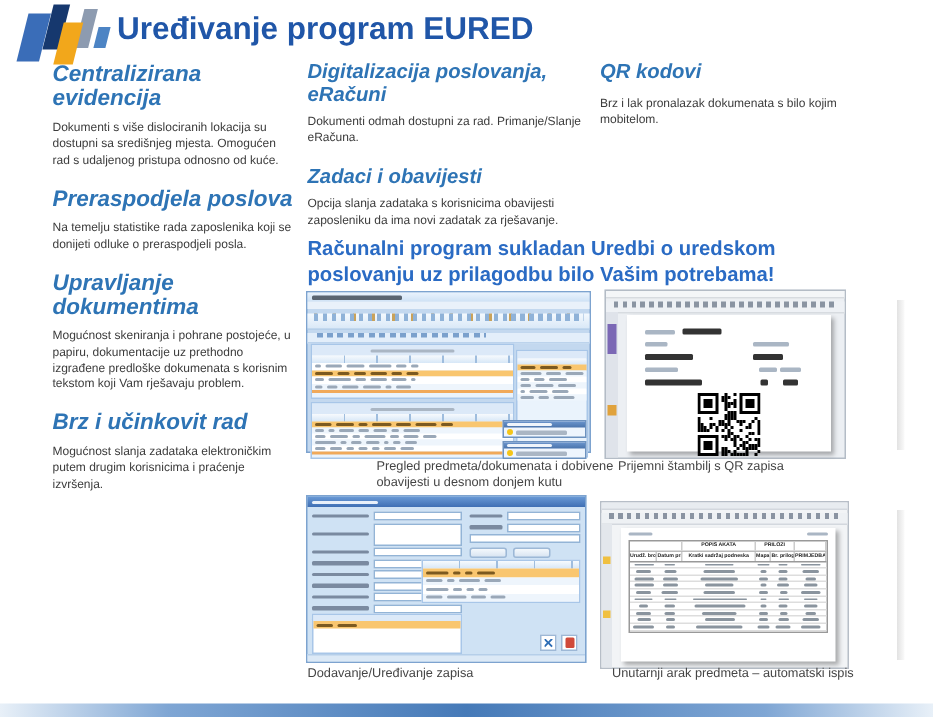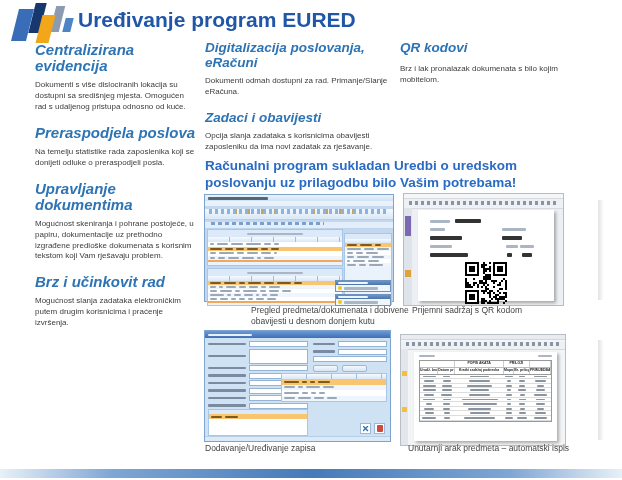--- a/index.html
+++ b/index.html
@@ -753,21 +753,21 @@
               <i style="width: 71.0594%;"></i>
               <i style="width: 61.4177%;"></i>
               <i style="width: 61.2836%;"></i>
             </div>
           </div>
       </div>
     </div>
   </div>
 
   <div class="caption cap1">Pregled predmeta/dokumenata i dobivene obavijesti u desnom donjem kutu</div>
-  <div class="caption cap2">Prijemni sadržaj s QR kodom</div>
+  <div class="caption cap2">Prijemni štambilj s QR zapisa</div>
   <div class="caption cap3">Dodavanje/Uređivanje zapisa</div>
   <div class="caption cap4">Unutarnji arak predmeta – automatski ispis</div>
 
   <div class="edge e1"></div>
   <div class="edge e2"></div>
 
   <div class="bottombar"></div>
 </div>
 
 </body></html>

